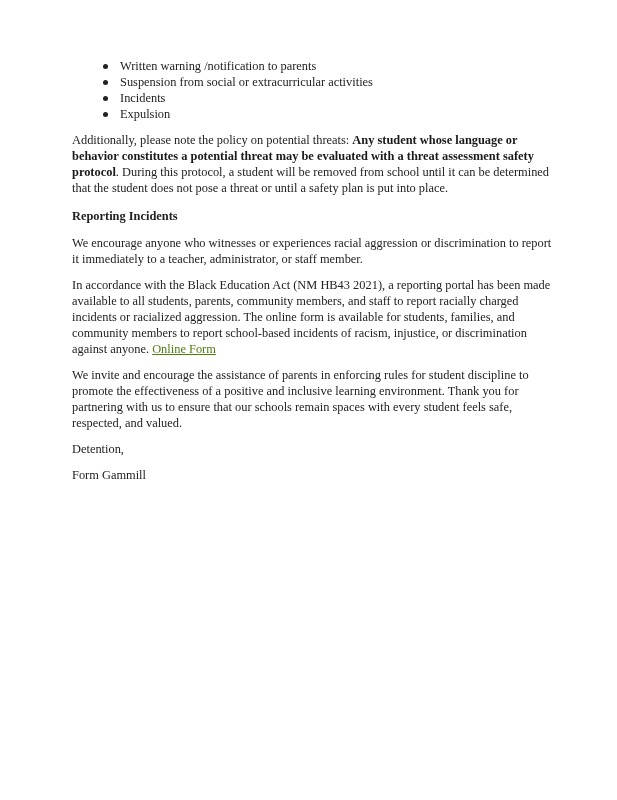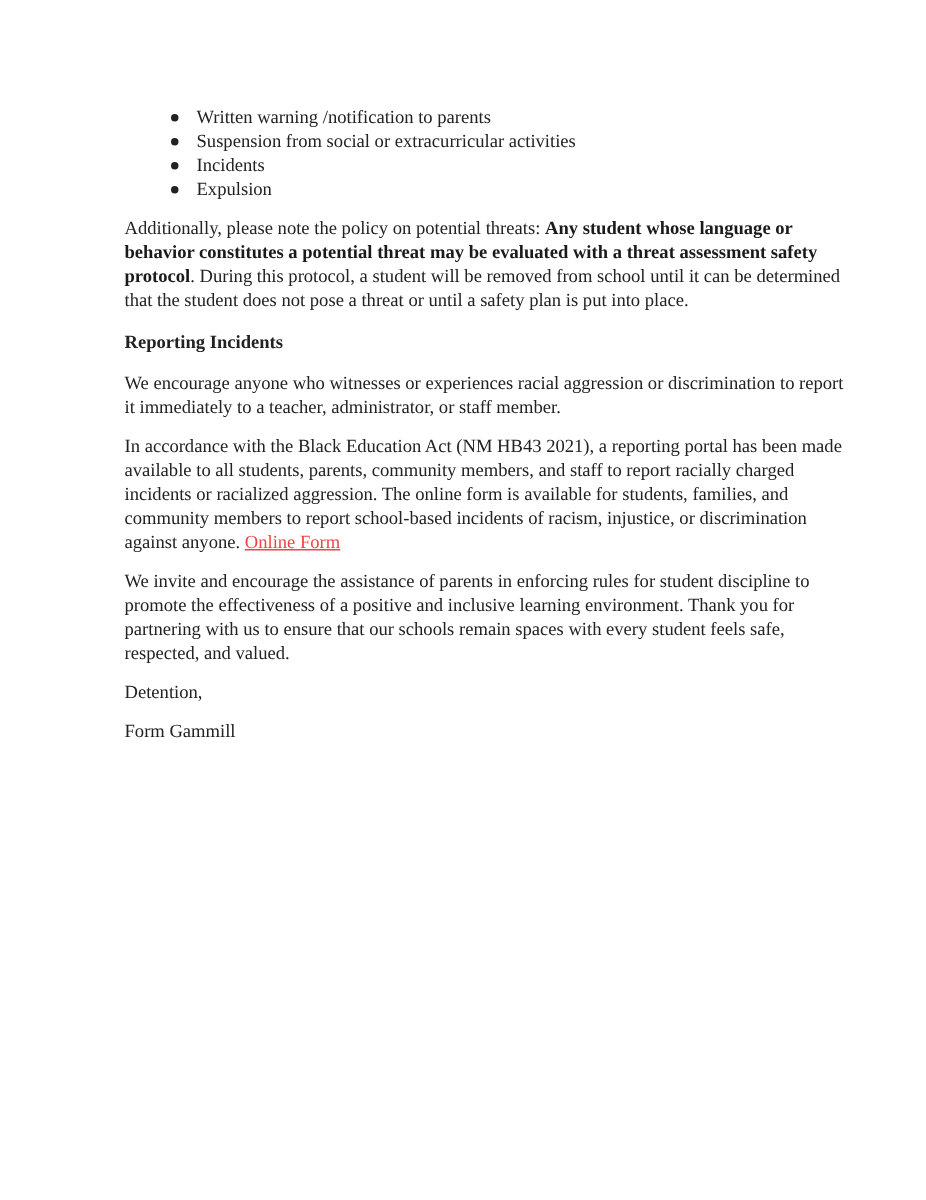--- a/index.html
+++ b/index.html
@@ -17,23 +17,22 @@
     }
     .page {
       position: relative;
       width: 617px;
       height: 800px;
       padding: 0;
     }
     .content {
       position: absolute;
       left: 72px;
-      top: 70px;
+      top: 58px;
       width: 480px;
-      margin-left: 11px;
     }
     ul.sanctions {
       list-style: none;
       margin: 0 0 10px 0;
       padding: 0;
     }
     ul.sanctions li {
       position: relative;
       padding-left: 48px;
       height: 16px;
@@ -52,21 +51,21 @@
     p {
       margin: 0 0 10px 0;
     }
     p.heading {
       font-weight: bold;
       margin-bottom: 11px;
       margin-top: 12px;
     }
     b { font-weight: bold; color: #1a1a1a; }
     a.link {
-      color: #ef4444;
+      color: #4d7c0f;
       text-decoration: underline;
     }
     .block-threat { margin-top: 2px; }
   </style>
 </head>
 <body>
 
 <div class="page">
   <div class="content">
 

